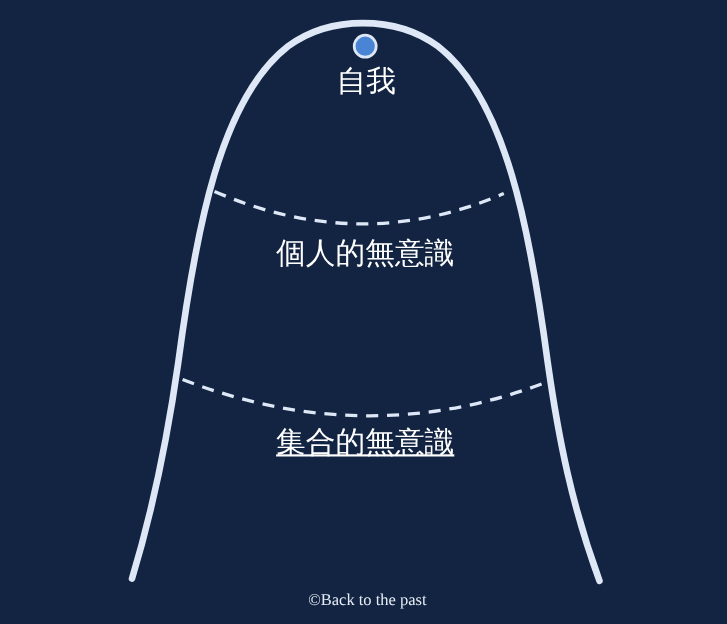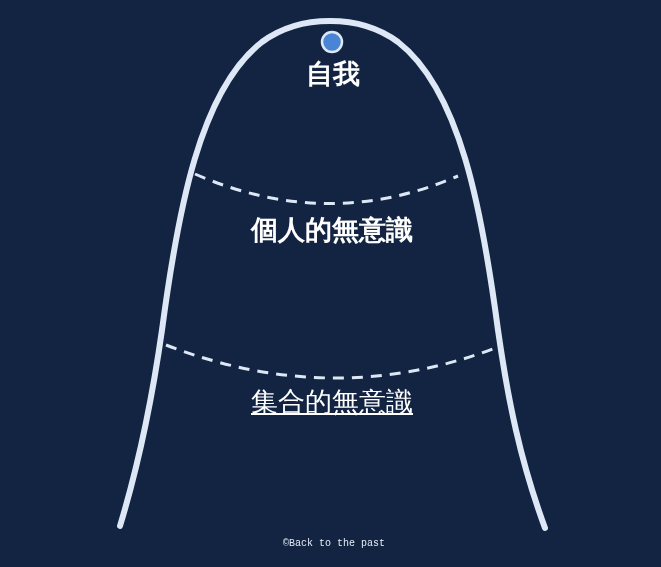--- a/index.html
+++ b/index.html
@@ -15,37 +15,37 @@
       position: absolute;
       color: #ffffff;
       font-size: 27px;
       white-space: nowrap;
       transform: translateX(-50%);
       letter-spacing: 0px;
     }
     .credit {
       position: absolute;
       color: #e6ecf5;
-      font-size: 10px;
+      font-size: 15px;
       white-space: nowrap;
       transform: translateX(-50%);
-      font-family: Liberation Mono, monospace;
+      font-family: Liberation Serif, serif;
     }
   </style>
 </head>
 <body>
 
 <svg id="diagram" width="661" height="567" viewBox="0 0 661 567">
   <path d="M 120 526
            C 140 460, 152 400, 162 330
            C 178 210, 200 90, 262 42
            C 300 14, 360 14, 398 42
            C 460 90, 482 210, 498 330
            C 508 400, 520 460, 545 528" fill="none" stroke="#dde7f5" stroke-width="6" stroke-linecap="round"></path>
   <path d="M 195 174 Q 328 232 458 176" fill="none" stroke="#dde7f5" stroke-width="3" stroke-dasharray="11 8"></path>
   <path d="M 166 345 Q 334 410 498 347" fill="none" stroke="#dde7f5" stroke-width="3" stroke-dasharray="11 8"></path>
   <circle cx="332" cy="42" r="10" fill="#4a84d4" stroke="#dde7f5" stroke-width="2.5"></circle>
 </svg>
 
-<div class="label" style="left:333px; top:56px;font-weight:bold;">自我</div>
-<div class="label" style="left:332px; top:212px;font-weight:bold;">個人的無意識</div>
+<div class="label" style="left:333px; top:56px;">自我</div>
+<div class="label" style="left:332px; top:212px;">個人的無意識</div>
 <div class="label" style="left:332px; top:384px;text-decoration:underline;">集合的無意識</div>
 <div class="credit" style="left:334px; top:538px;">©Back to the past</div>
 
 </body></html>

